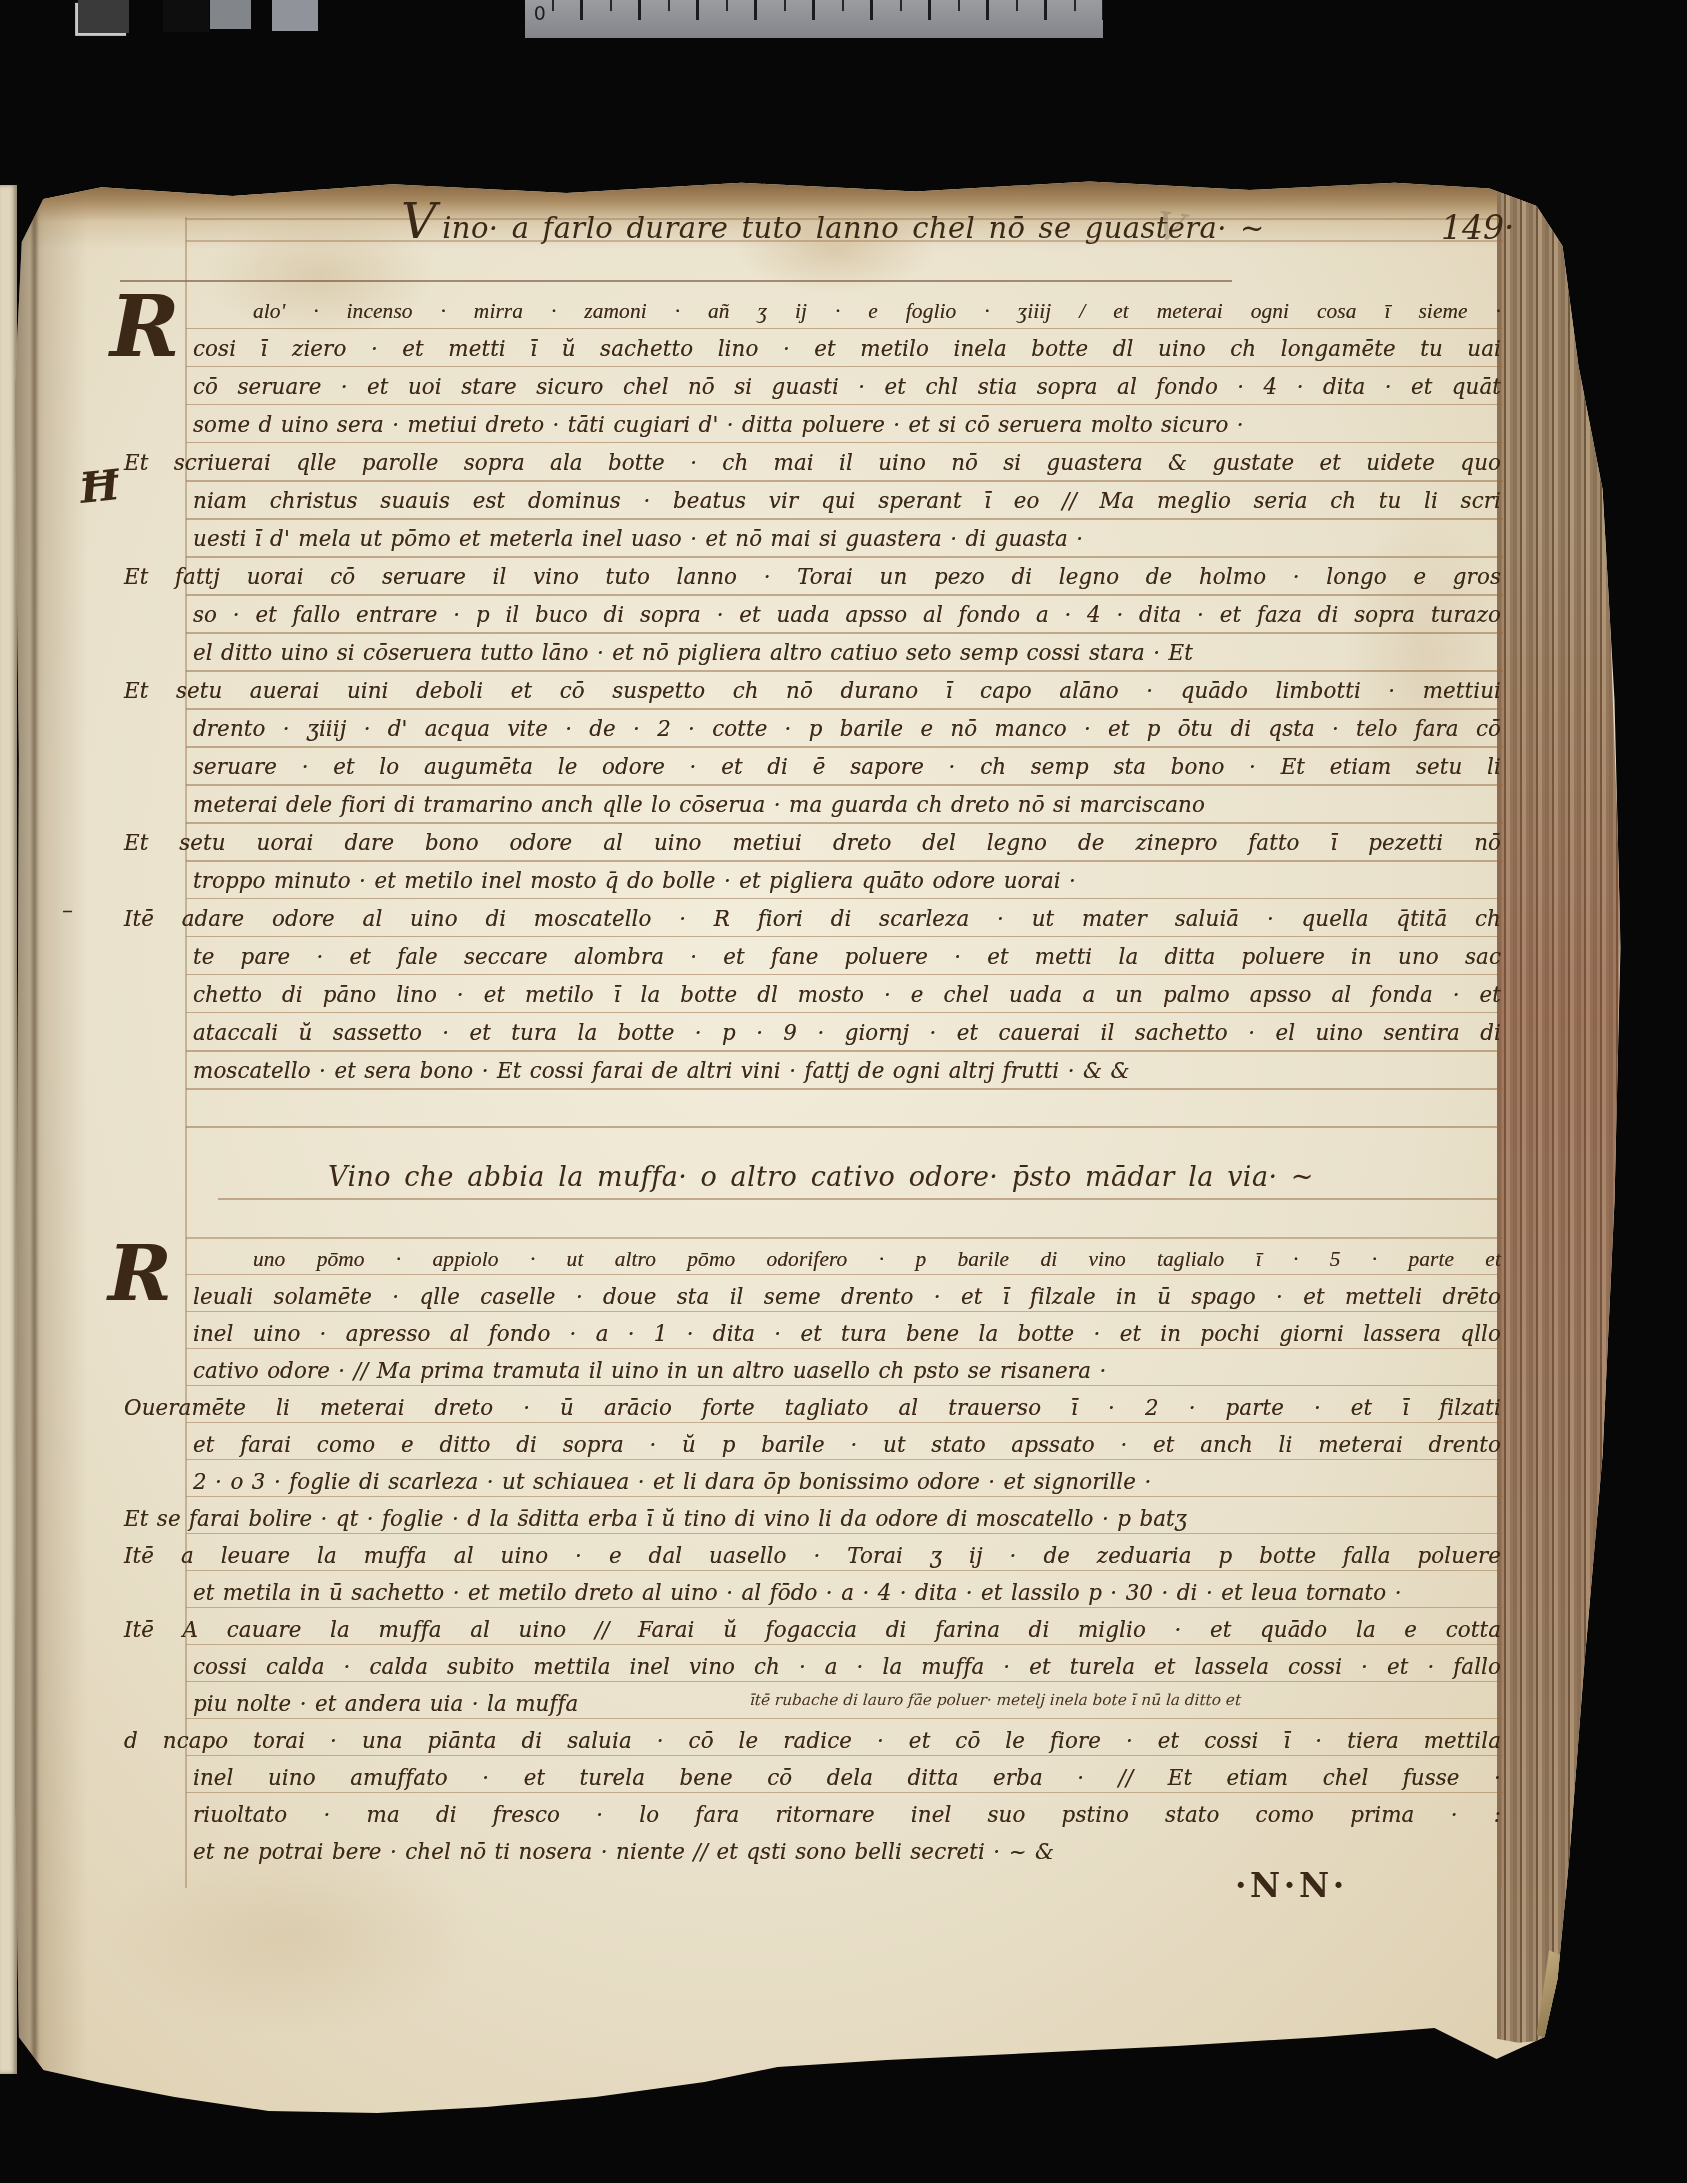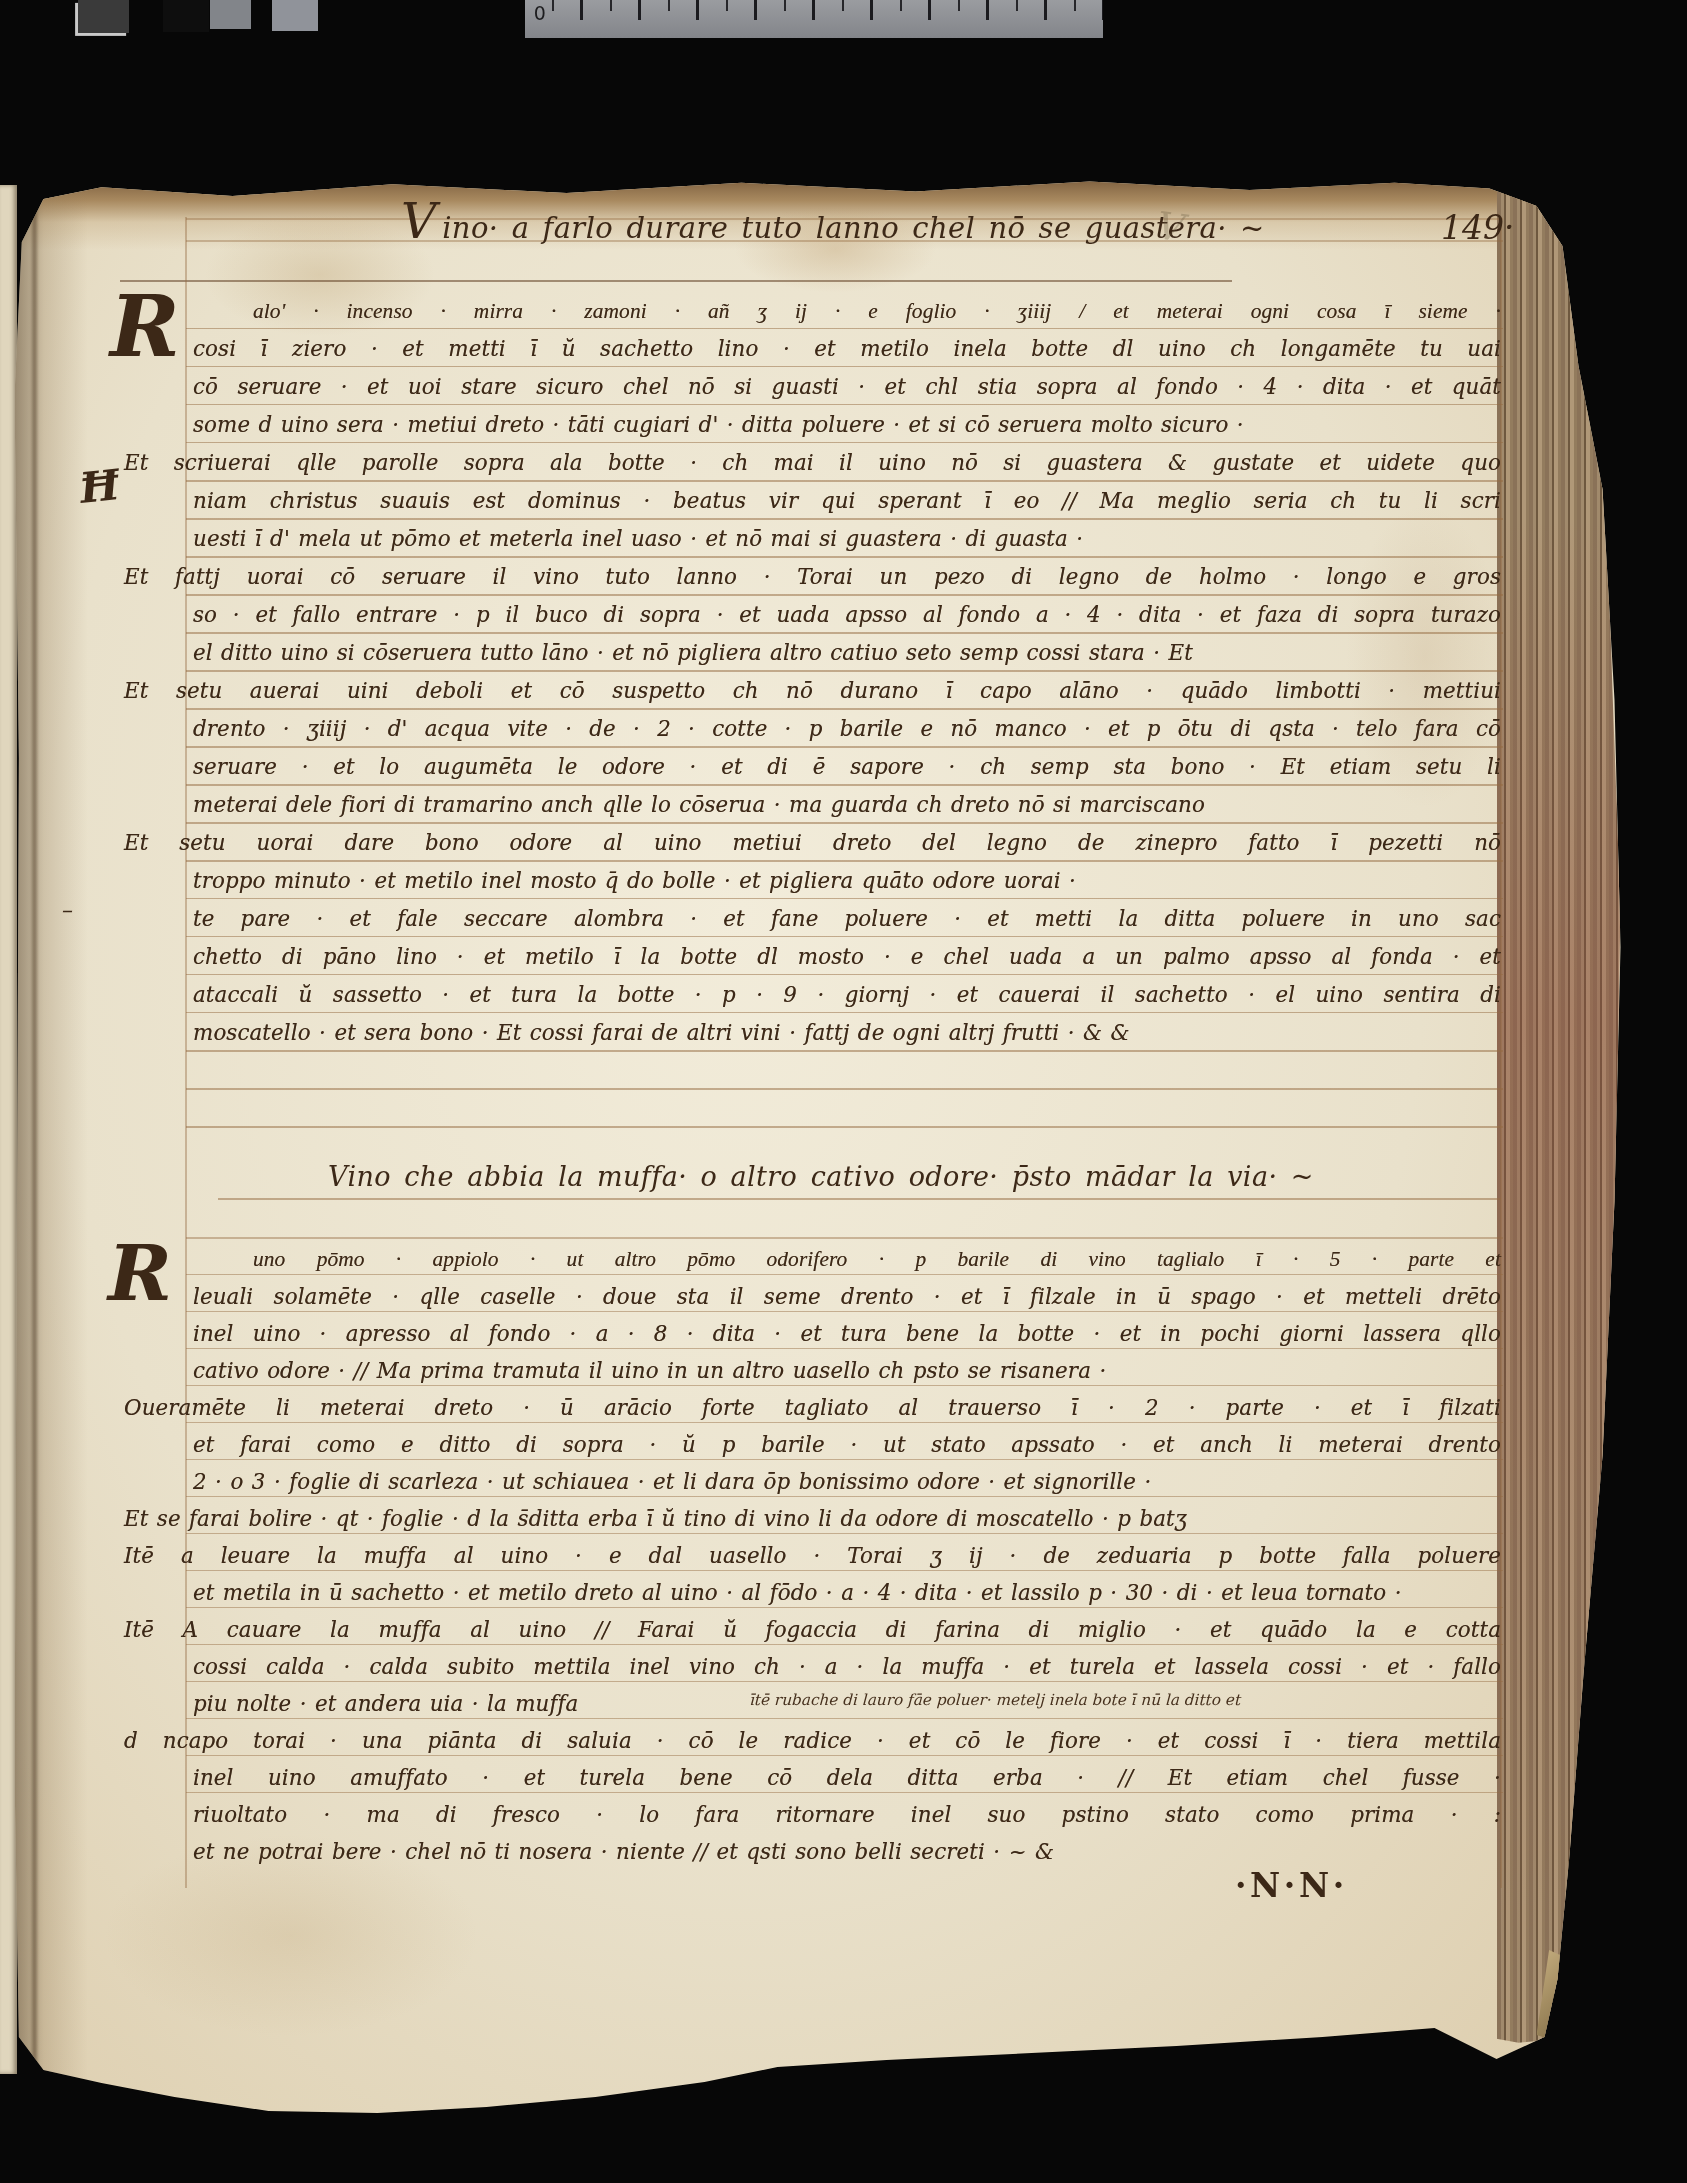--- a/index.html
+++ b/index.html
@@ -174,36 +174,37 @@
         <div class="line">seruare · et lo augumēta le odore · et di ē sapore · ch semp sta bono ·  Et etiam setu li</div>
         <div class="line plast">meterai dele fiori di tramarino anch qlle lo cōserua · ma guarda ch dreto nō si marciscano</div>
       </div>
       <div class="para">
 
     <div class="line pstart">Et setu uorai dare bono odore al uino metiui dreto del legno de zinepro fatto ī pezetti nō</div>
         <div class="line plast">troppo minuto · et metilo inel mosto q̄ do bolle · et pigliera quāto odore uorai ·</div>
       </div>
       <div class="para">
 
+    <div class="line pstart">Itē adare odore al uino di moscatello · R fiori di scarleza · ut mater saluiā · quella q̄titā ch</div>
         <div class="line">te pare · et fale seccare alombra · et fane poluere · et metti la ditta poluere in uno sac</div>
         <div class="line">chetto di pāno lino · et metilo ī la botte dl mosto · e chel uada a un palmo apsso al fonda · et</div>
         <div class="line">ataccali ŭ sassetto · et tura la botte · p · 9 · giornj · et cauerai il sachetto · el uino sentira di</div>
         <div class="line plast">moscatello · et sera bono · Et cossi farai de altri vini · fattj de ogni altrj frutti ·    &amp;    &amp;</div>
       </div>
     </div>
 
   <div id="heading2" class="ink">Vino che abbia la muffa· o altro cativo odore· p̄sto mādar la via·   ~</div>
 
   <div id="block2">
 
   <div class="para">
 
     <div class="line cap-offset">uno pōmo · appiolo · ut altro pōmo odorifero · p barile di vino taglialo ī · 5 · parte et</div>
         <div class="line">leuali solamēte · qlle caselle · doue sta il seme drento · et ī filzale in ū spago · et metteli drēto</div>
-        <div class="line">inel uino · apresso al fondo · a · 8 · dita · et tura bene la botte · et in pochi giorni lassera qllo</div>
+        <div class="line">inel uino · apresso al fondo · a · 1 · dita · et tura bene la botte · et in pochi giorni lassera qllo</div>
         <div class="line plast">cativo odore · // Ma prima tramuta il uino in un altro uasello ch psto se risanera ·</div>
       </div>
       <div class="para">
 
     <div class="line pstart">Oueramēte li meterai dreto · ū arācio forte tagliato al trauerso ī · 2 · parte · et ī filzati</div>
         <div class="line">et farai como e ditto di sopra · ŭ p barile · ut stato apssato · et anch li meterai drento</div>
         <div class="line plast">2 · o 3 · foglie di scarleza · ut schiauea · et li dara ōp bonissimo odore · et signorille ·</div>
       </div>
       <div class="para">
 

